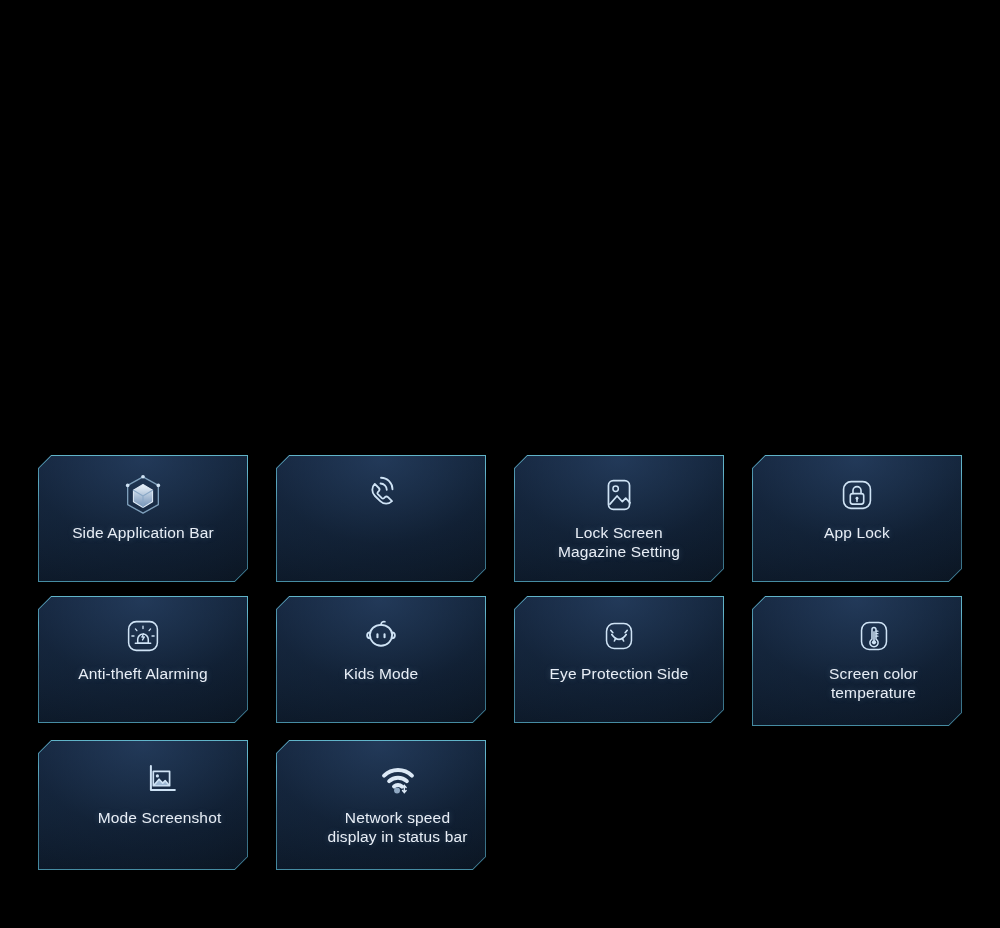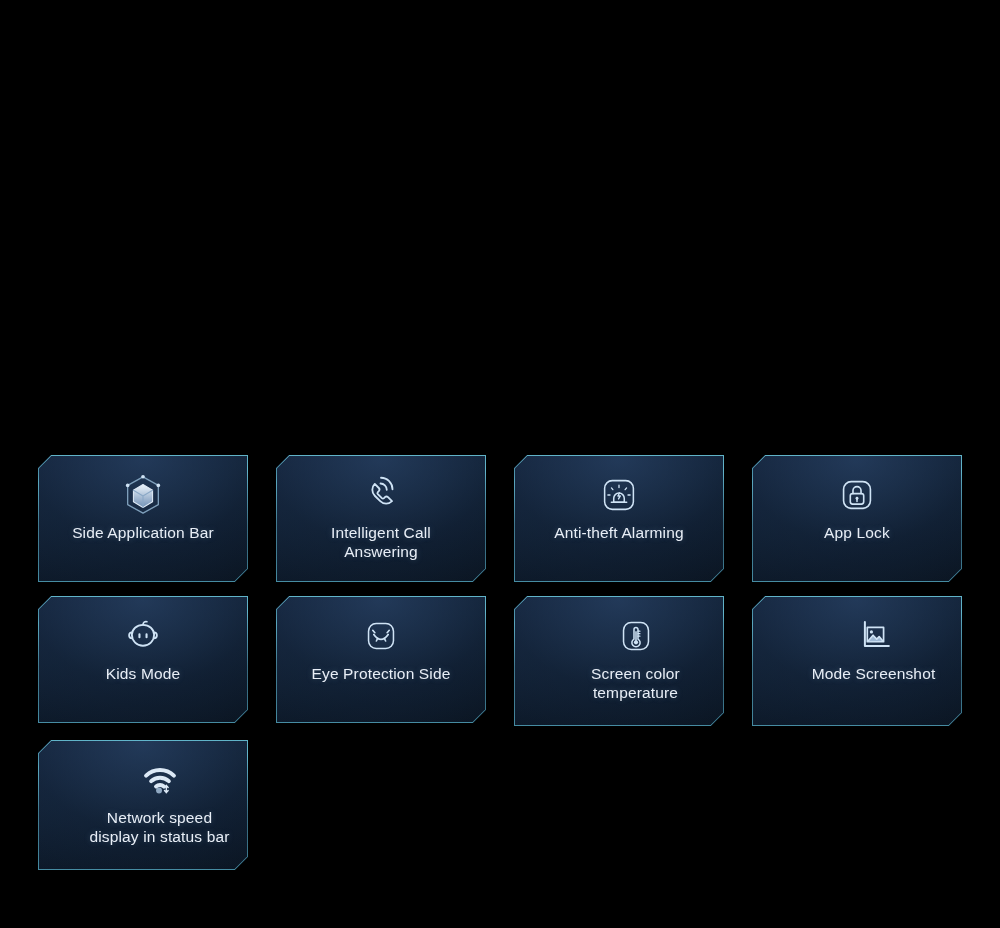--- a/index.html
+++ b/index.html
@@ -154,62 +154,79 @@
               <linearGradient id="gfill" x1="0" y1="0" x2="0" y2="1">
                 <stop offset="0%" stop-color="#eef5fc"></stop>
                 <stop offset="100%" stop-color="#6f8fb4"></stop>
               </linearGradient>
             </defs>
             <path d="M17.5 12.5c-3.4 3.4-3.4 8.9 0 12.3l5.7 5.7c3.4 3.4 8.9 3.4 12.3 0l-4.2-4.2a2.3 2.3 0 0 0-3.2 0l-1 1a1.6 1.6 0 0 1-2.2 0l-4.2-4.2a1.6 1.6 0 0 1 0-2.2l1-1a2.3 2.3 0 0 0 0-3.2z" stroke-width="1.9"></path>
             <path d="M30 18.5a6.5 6.5 0 0 0-6.5-6.5" stroke-width="1.9"></path>
             <path d="M36 18a12 12 0 0 0-12-12" stroke-width="1.9"></path>
           </svg>
         </span>
-        <span class="card-label">Intelligent Call
-Answering</span>
+      </div>
+      <div class="card">
+        <span class="edge-l"></span>
+        <span class="edge-r"></span>
+        <span class="icon-wrap">
+          <svg viewBox="0 0 48 48" fill="none" stroke="#cfe3f5" stroke-width="1.6" stroke-linecap="round" stroke-linejoin="round">
+            <defs>
+              <linearGradient id="gfill" x1="0" y1="0" x2="0" y2="1">
+                <stop offset="0%" stop-color="#eef5fc"></stop>
+                <stop offset="100%" stop-color="#6f8fb4"></stop>
+              </linearGradient>
+            </defs>
+            <rect x="13" y="9" width="22" height="30" rx="5" stroke-width="1.8"></rect>
+            <circle cx="20.5" cy="17.5" r="2.8" stroke-width="1.6"></circle>
+            <path d="M14.5 33.5 22 25l5.5 6 3.5-3.8 4.5 5" stroke-width="1.8"></path>
+          </svg>
+        </span>
+        <span class="card-label">Lock Screen
+Magazine Setting</span>
+      </div>
+      <div class="card">
+        <span class="edge-l"></span>
+        <span class="edge-r"></span>
+        <span class="icon-wrap">
+          <svg viewBox="0 0 48 48" fill="none" stroke="#cfe3f5" stroke-width="1.6" stroke-linecap="round" stroke-linejoin="round">
+            <defs>
+              <linearGradient id="gfill" x1="0" y1="0" x2="0" y2="1">
+                <stop offset="0%" stop-color="#eef5fc"></stop>
+                <stop offset="100%" stop-color="#6f8fb4"></stop>
+              </linearGradient>
+            </defs>
+            <rect x="10" y="10" width="28" height="28" rx="8" stroke-width="1.7"></rect>
+            <rect x="17" y="22.5" width="14" height="11" rx="2.4" stroke-width="1.7"></rect>
+            <path d="M19.8 22.5v-3.1a4.2 4.2 0 0 1 8.4 0v3.1" stroke-width="1.7"></path>
+            <circle cx="24" cy="27.4" r="1.5" fill="#cfe3f5" stroke="none"></circle>
+            <path d="M24 28.4v2.4" stroke-width="1.6"></path>
+          </svg>
+        </span>
+        <span class="card-label">App Lock</span>
       </div>
       <div class="card">
         <span class="edge-l"></span>
         <span class="edge-r"></span>
         <span class="icon-wrap">
           <svg viewBox="0 0 48 48" fill="none" stroke="#cfe3f5" stroke-width="1.6" stroke-linecap="round" stroke-linejoin="round">
             <defs>
               <linearGradient id="gfill" x1="0" y1="0" x2="0" y2="1">
                 <stop offset="0%" stop-color="#eef5fc"></stop>
                 <stop offset="100%" stop-color="#6f8fb4"></stop>
               </linearGradient>
             </defs>
             <rect x="9" y="9" width="30" height="30" rx="8" stroke-width="1.6"></rect>
             <path d="M18.5 31.5v-4a5.5 5.5 0 0 1 11 0v4z" stroke-width="1.6"></path>
             <path d="M16 31.5h16" stroke-width="1.6"></path>
             <path d="M24.6 21.8 22.8 25h2.6l-1.9 3.1" stroke-width="1.4"></path>
             <path d="M24 16.2v-2.4M17.6 18.4l-1.5-1.8M30.4 18.4l1.5-1.8M14.6 24h-2.2M33.4 24h2.2" stroke-width="1.4"></path>
           </svg>
         </span>
         <span class="card-label">Anti-theft Alarming</span>
-      </div>
-      <div class="card">
-        <span class="edge-l"></span>
-        <span class="edge-r"></span>
-        <span class="icon-wrap">
-          <svg viewBox="0 0 48 48" fill="none" stroke="#cfe3f5" stroke-width="1.6" stroke-linecap="round" stroke-linejoin="round">
-            <defs>
-              <linearGradient id="gfill" x1="0" y1="0" x2="0" y2="1">
-                <stop offset="0%" stop-color="#eef5fc"></stop>
-                <stop offset="100%" stop-color="#6f8fb4"></stop>
-              </linearGradient>
-            </defs>
-            <rect x="10" y="10" width="28" height="28" rx="8" stroke-width="1.7"></rect>
-            <rect x="17" y="22.5" width="14" height="11" rx="2.4" stroke-width="1.7"></rect>
-            <path d="M19.8 22.5v-3.1a4.2 4.2 0 0 1 8.4 0v3.1" stroke-width="1.7"></path>
-            <circle cx="24" cy="27.4" r="1.5" fill="#cfe3f5" stroke="none"></circle>
-            <path d="M24 28.4v2.4" stroke-width="1.6"></path>
-          </svg>
-        </span>
-        <span class="card-label">App Lock</span>
       </div>
       <div class="card">
         <span class="edge-l"></span>
         <span class="edge-r"></span>
         <span class="icon-wrap">
           <svg viewBox="0 0 48 48" fill="none" stroke="#cfe3f5" stroke-width="1.6" stroke-linecap="round" stroke-linejoin="round">
             <defs>
               <linearGradient id="gfill" x1="0" y1="0" x2="0" y2="1">
                 <stop offset="0%" stop-color="#eef5fc"></stop>
                 <stop offset="100%" stop-color="#6f8fb4"></stop>

